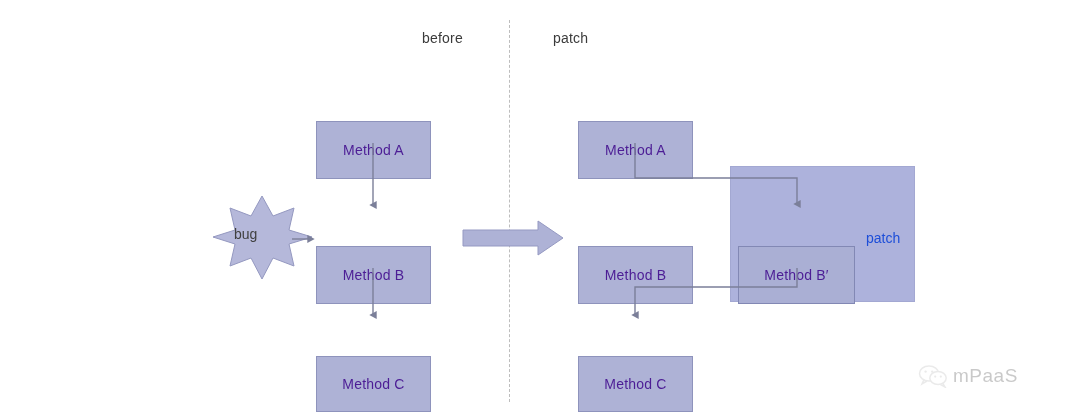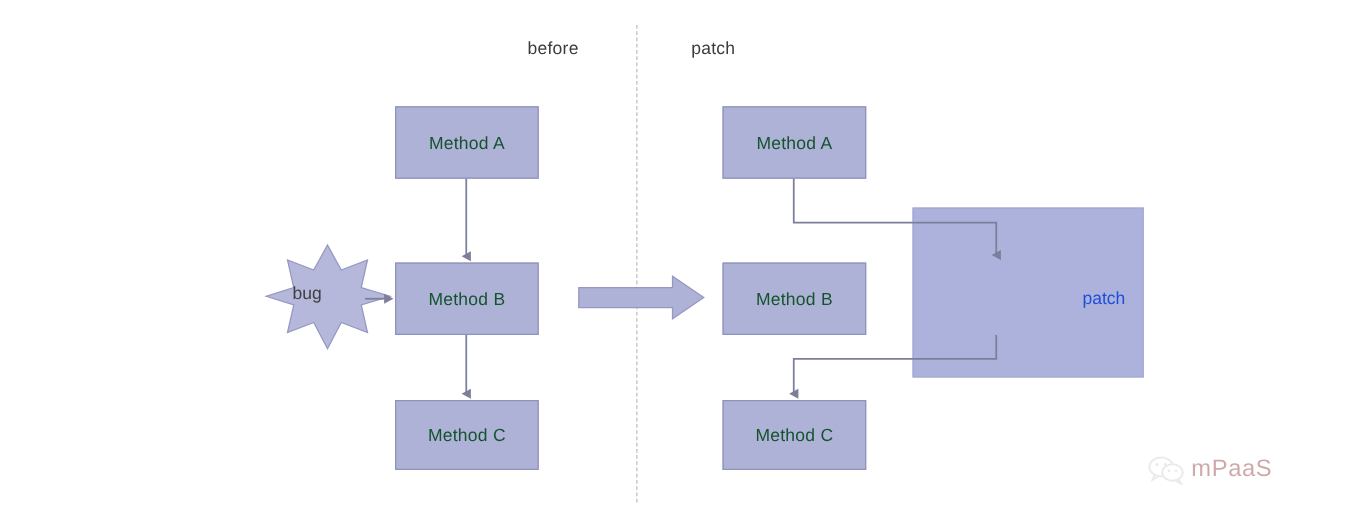--- a/index.html
+++ b/index.html
@@ -38,23 +38,24 @@
 
   .mbox {
     position: absolute;
     box-sizing: border-box;
     background: #aeb2d6;
     border: 1px solid #8e93bc;
     display: flex;
     align-items: center;
     justify-content: center;
     font-size: 14px;
-    color: #14532d;
+    color: #4c1d95;
     letter-spacing: 0.2px;
     white-space: nowrap;
+    margin-top: 36px;
   }
 
   
   #box-left-a { left: 316px; top: 85px;  width: 115px; height: 58px; }
   #box-left-b { left: 316px; top: 210px; width: 115px; height: 58px; }
   #box-left-c { left: 316px; top: 320px; width: 115px; height: 56px; }
 
   
   #box-right-a { left: 578px; top: 85px;  width: 115px; height: 58px; }
   #box-right-b { left: 578px; top: 210px; width: 115px; height: 58px; }
@@ -110,21 +111,21 @@
     position: absolute;
     left: 918px;
     top: 364px;
     display: flex;
     align-items: center;
     gap: 5px;
     opacity: 0.38;
   }
   #watermark-text {
     font-size: 19px;
-    color: #7f1d1d;
+    color: #737373;
     letter-spacing: 0.5px;
     white-space: nowrap;
   }
 </style>
 </head>
 <body>
 
 <div id="canvas">
 
   <div class="section-label" id="label-before">before</div>
@@ -134,20 +135,21 @@
 
   <div class="mbox" id="box-left-a">Method A</div>
   <div class="mbox" id="box-left-b">Method B</div>
   <div class="mbox" id="box-left-c">Method C</div>
 
   <div class="mbox" id="box-right-a">Method A</div>
   <div class="mbox" id="box-right-b">Method B</div>
   <div class="mbox" id="box-right-c">Method C</div>
 
   <div id="patch-region"></div>
+  <div class="mbox" id="box-right-bprime">Method B′</div>
   <div id="patch-label">patch</div>
 
   <svg class="svg-layer" viewBox="0 0 1080 419" xmlns="http://www.w3.org/2000/svg">
     <defs>
       <marker id="ah" markerWidth="9" markerHeight="9" refX="4.5" refY="4.5" orient="auto" markerUnits="userSpaceOnUse">
         <path d="M0.5,0.8 L8.5,0.8 L4.5,8.2 Z" fill="#7b7f99"></path>
       </marker>
       <marker id="ahr" markerWidth="9" markerHeight="9" refX="4.5" refY="4.5" orient="auto" markerUnits="userSpaceOnUse">
         <path d="M0.8,0.5 L8.2,4.5 L0.8,8.5 Z" fill="#7b7f99"></path>
       </marker>

